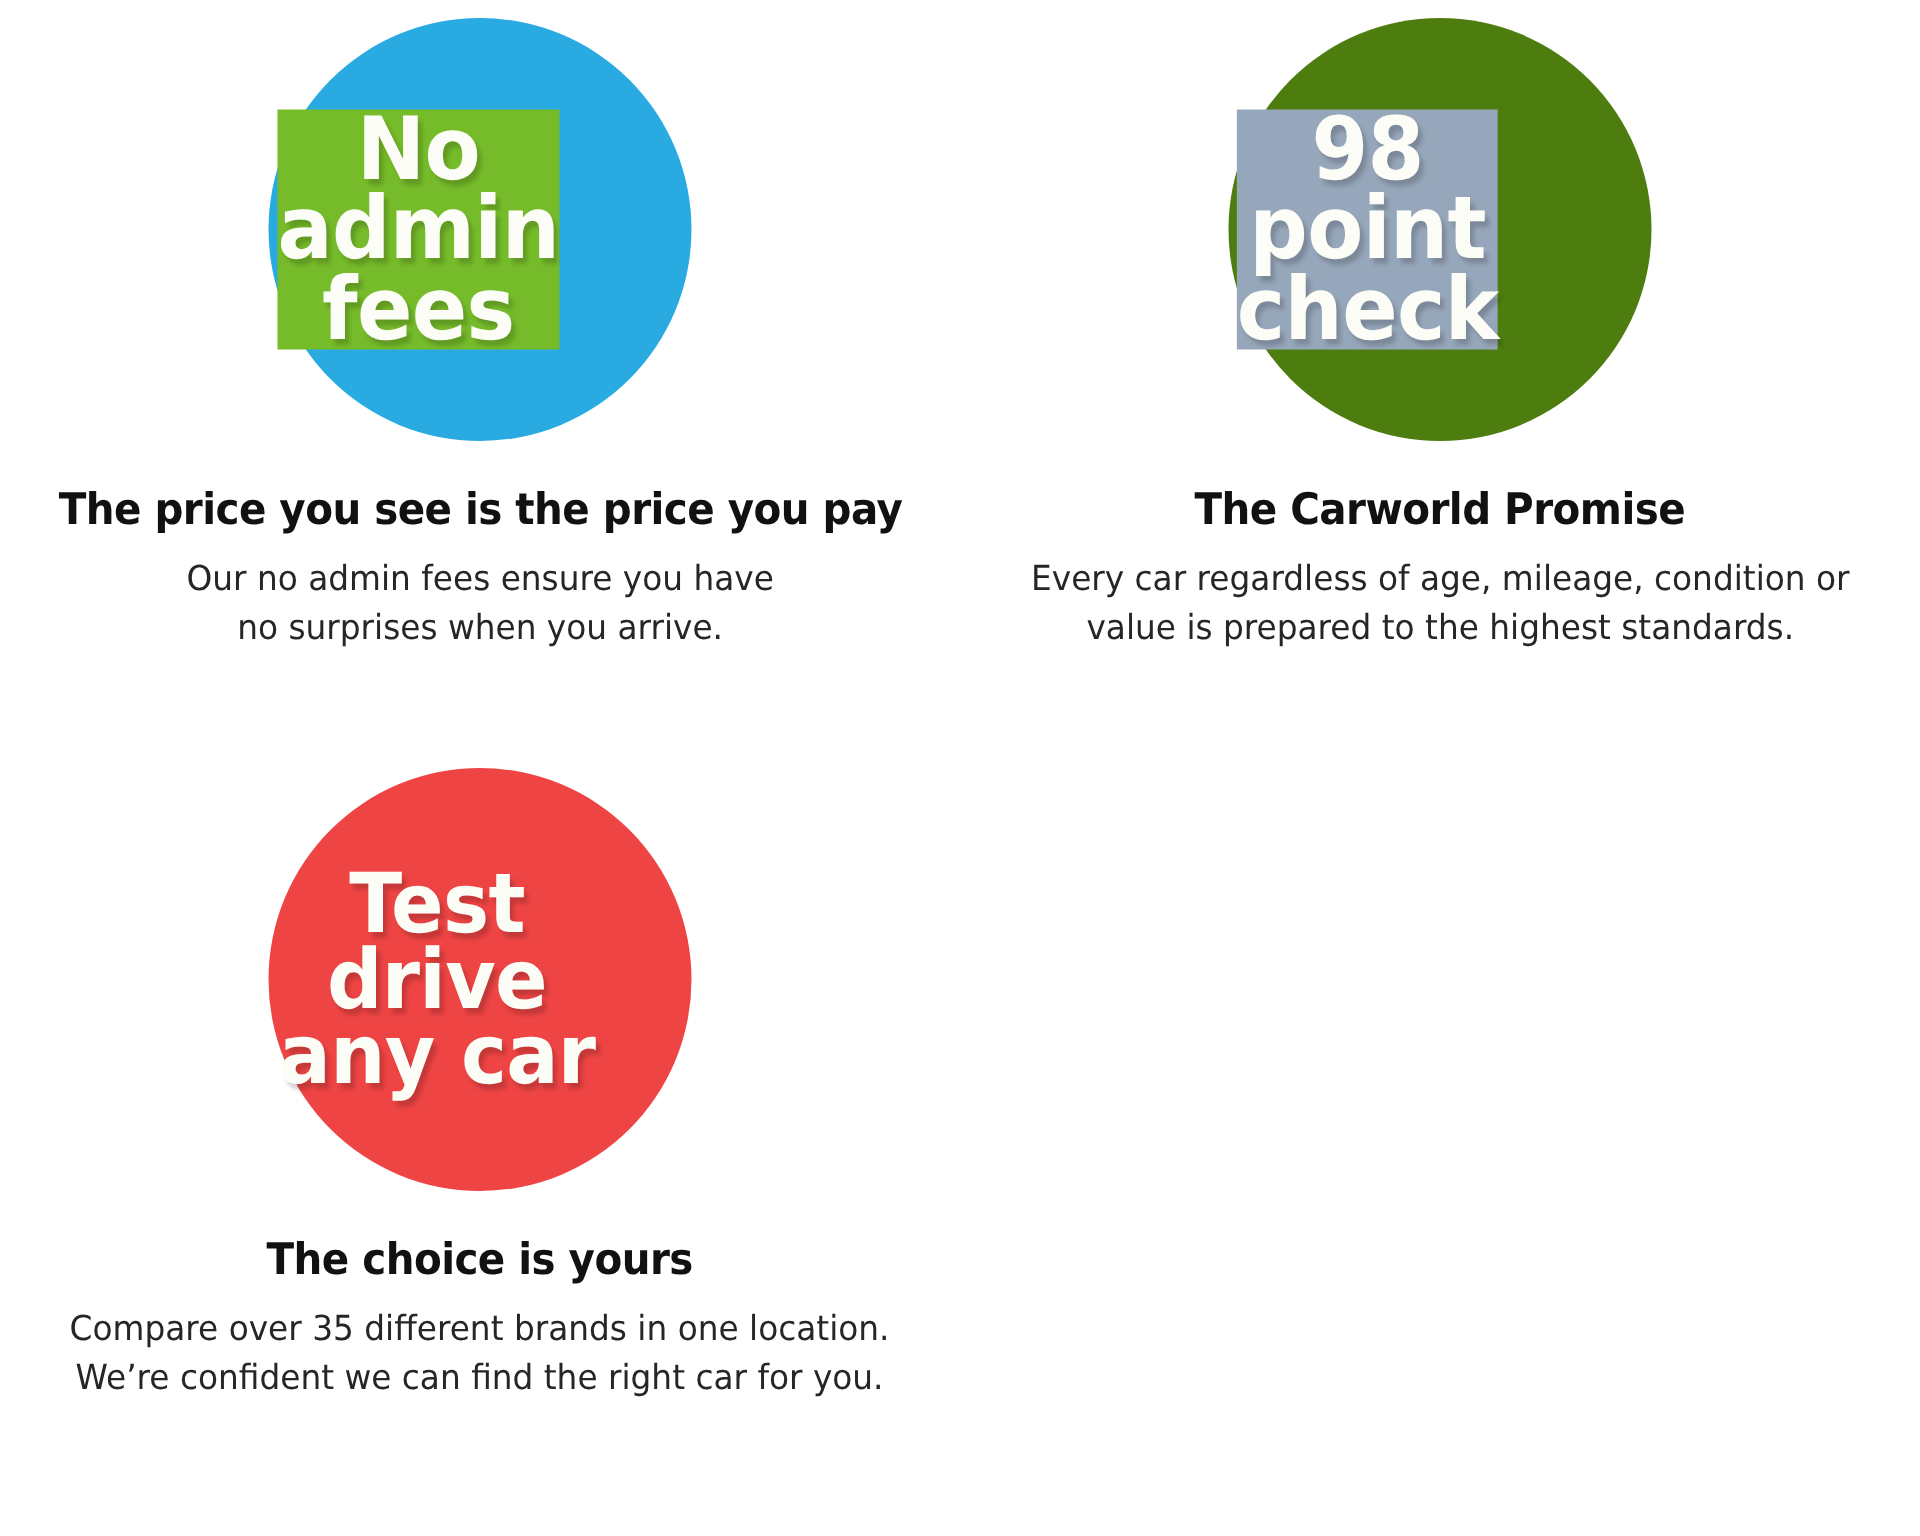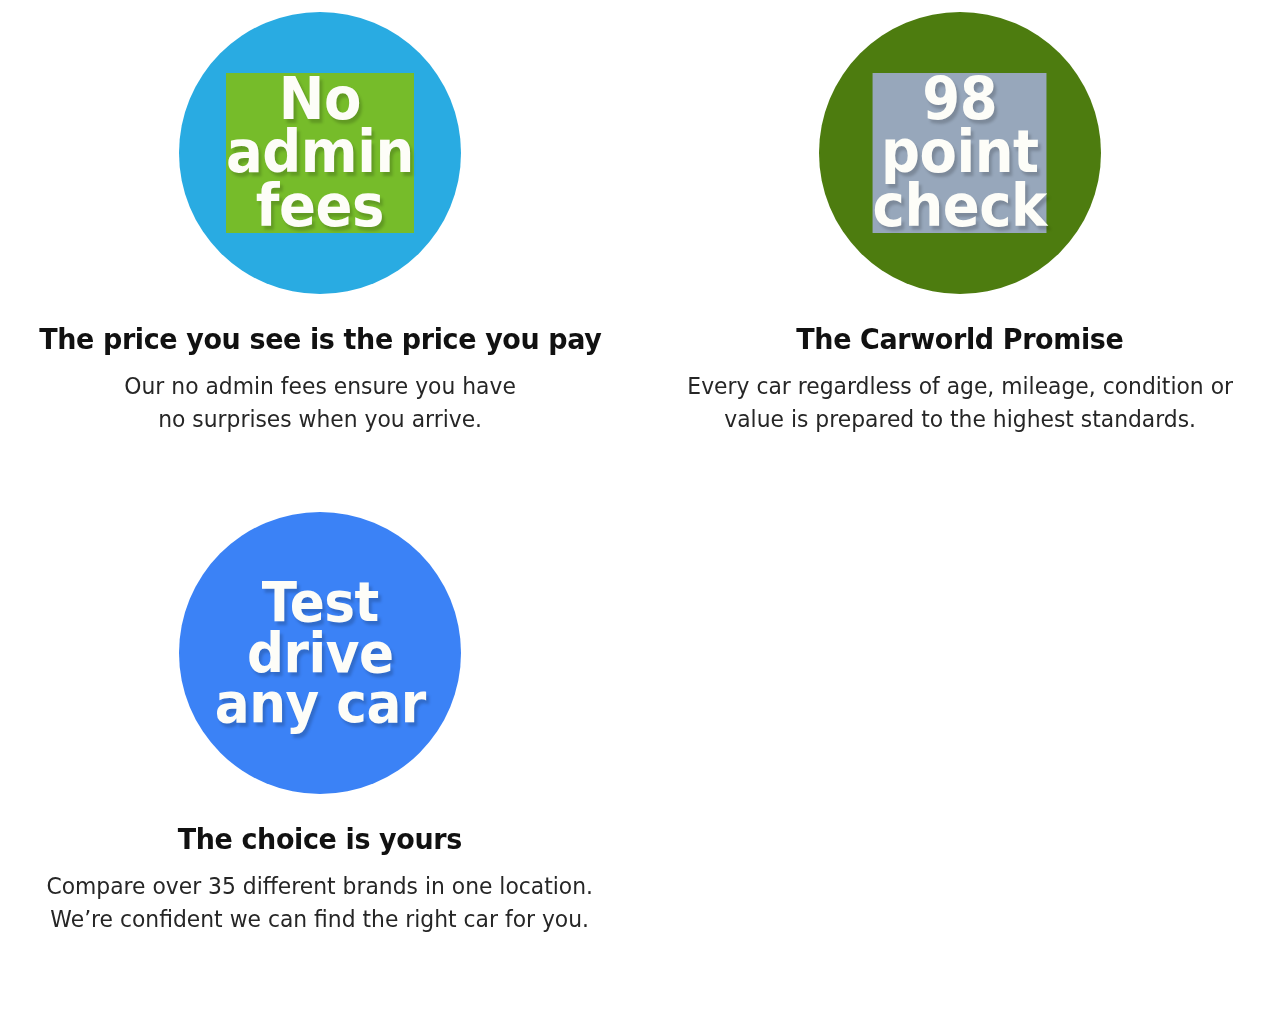--- a/index.html
+++ b/index.html
@@ -34,42 +34,41 @@
     position: relative;
   }
 
   
   .badge {
     width: 282px;
     height: 282px;
     border-radius: 50%;
     display: flex;
     align-items: center;
-    justify-content: center;
     position: relative;
     flex: 0 0 auto;
   }
   .badge-text {
     color: #fdfdf8;
     font-family: "DejaVu Sans", sans-serif;
     font-weight: bold;
     text-align: center;
     line-height: 0.92;
     letter-spacing: -0.5px;
     text-shadow: 3px 4px 3px rgba(0,0,0,0.18);
     white-space: pre-line;
     position: relative;
     z-index: 2;
     transform: scaleX(0.94);
   }
 
   .badge.blue   { background: #29abe2; }
   .badge.green  { background: #76bc2a; }
   .badge.orange { background: #f7934e; }
-  .badge.grey   { background: #3b82f6; }
+  .badge.grey   { background: #ef4444; }
 
   .badge.blue .badge-text   { font-size: 58px; }
   .badge.green .badge-text  { font-size: 58px; }
   .badge.orange .badge-text { font-size: 53px; letter-spacing: -1.5px; transform: scaleX(0.9); }
   .badge.grey .badge-text   { font-size: 55px; }
 
   
   .usp-heading {
     margin: 0;
     padding: 0 8px;

